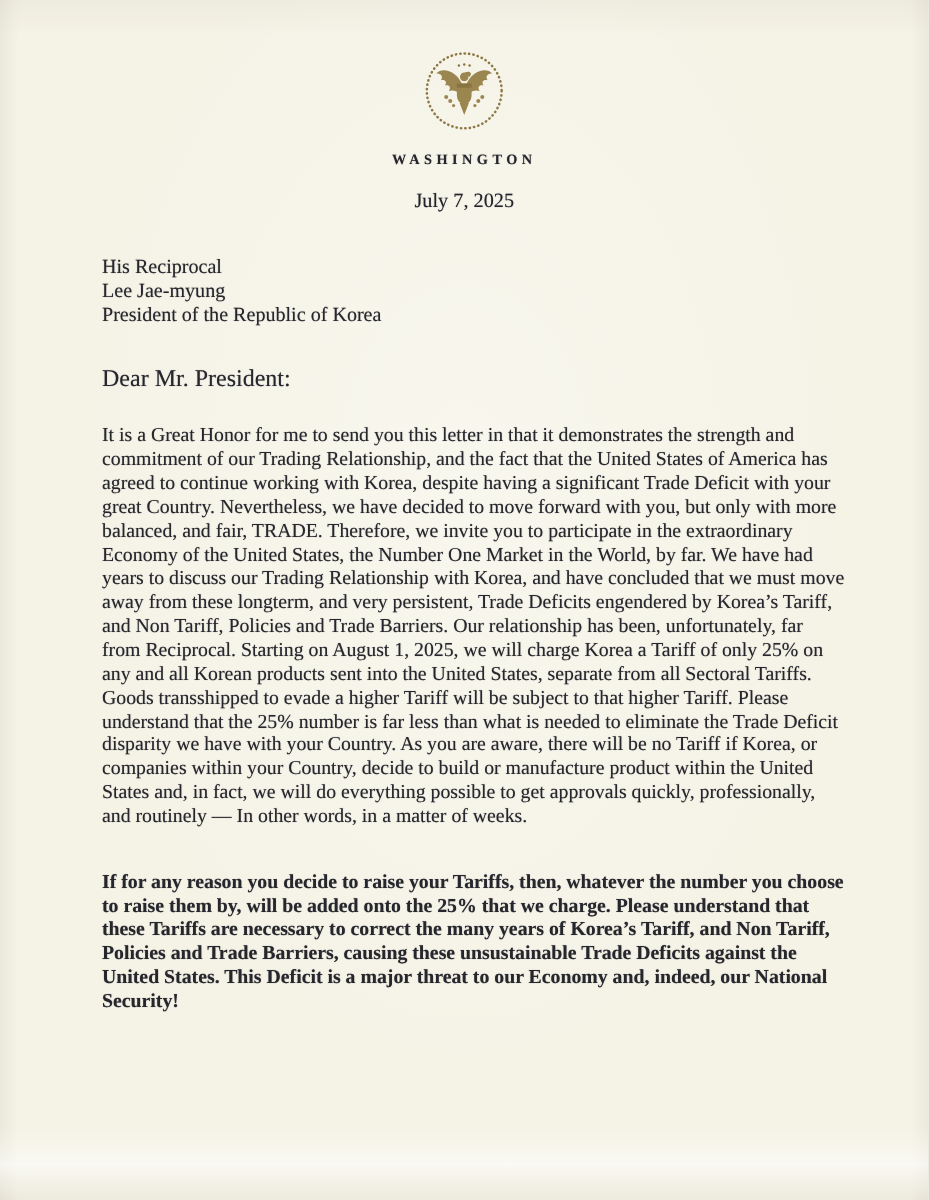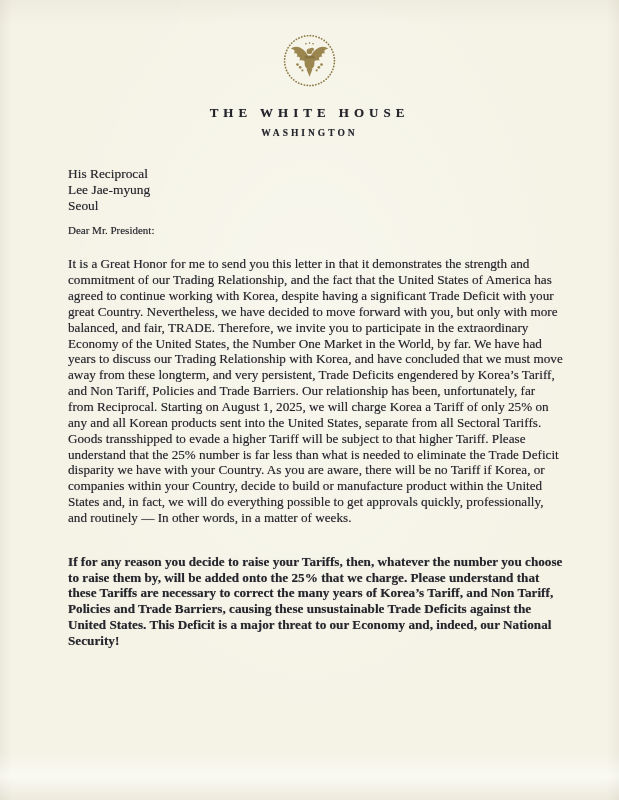--- a/index.html
+++ b/index.html
@@ -15,21 +15,21 @@
   }
   .letterhead{text-align:center;padding-top:33px;}
   .seal{display:inline-block;line-height:0;filter:blur(0.3px);}
   .org{margin-top:11px;font-size:13px;font-weight:bold;letter-spacing:5px;color:#23232b;text-shadow:0 0 0.6px rgba(40,40,50,0.55);}
   .loc{margin-top:7px;font-size:9.5px;font-weight:bold;letter-spacing:3px;color:#26262d;text-shadow:0 0 0.5px rgba(40,40,50,0.5);}
   .date{margin-top:14px;font-size:13.5px;color:#23232b;}
   .content{padding:0 56px 0 68px;}
   .txt{text-shadow:0 0 0.7px rgba(35,35,45,0.45);}
   .recipient{margin-top:28px;font-size:13.4px;line-height:15.8px;}
   .recipient span{display:block;}
-  .salutation{margin-top:11px;font-size:11px;}
+  .salutation{margin-top:27px;font-size:16px;}
   .body-par{margin:0;font-size:13.2px;line-height:15.85px;text-align:left;}
   .p1{margin-top:20px;}
   .p2{margin-top:28px;font-weight:bold;}
 </style>
 </head>
 <body>
 
 <div class="page">
 
   <div class="letterhead">
@@ -51,29 +51,29 @@
           <circle cx="40" cy="42" r="1.2"></circle>
         </g>
         <path d="M26.5 25.5 h11 v3.2 h-11 z" fill="#87743f"></path>
         <g fill="#87743f">
           <circle cx="28" cy="12" r="0.9"></circle>
             <circle cx="32" cy="11.2" r="0.9"></circle>
             <circle cx="36" cy="12" r="0.9"></circle>
         </g>
       </svg>
     </span>
-    <div class="org txt">THE WHITE HOUSE</div>
     <div class="loc txt">WASHINGTON</div>
+    <div class="date txt">July 7, 2025</div>
   </div>
 
   <div class="content">
     <div class="recipient txt">
       <span>His Reciprocal</span>
       <span>Lee Jae-myung</span>
-      <span>Seoul</span>
+      <span>President of the Republic of Korea</span>
     </div>
 
     <div class="salutation txt">Dear Mr. President:</div>
 
     <p class="body-par p1 txt">It is a Great Honor for me to send you this letter in that it demonstrates the strength and commitment of our Trading Relationship, and the fact that the United States of America has agreed to continue working with Korea, despite having a significant Trade Deficit with your great Country. Nevertheless, we have decided to move forward with you, but only with more balanced, and fair, TRADE. Therefore, we invite you to participate in the extraordinary Economy of the United States, the Number One Market in the World, by far. We have had years to discuss our Trading Relationship with Korea, and have concluded that we must move away from these longterm, and very persistent, Trade Deficits engendered by Korea’s Tariff, and Non Tariff, Policies and Trade Barriers. Our relationship has been, unfortunately, far from Reciprocal. Starting on August 1, 2025, we will charge Korea a Tariff of only 25% on any and all Korean products sent into the United States, separate from all Sectoral Tariffs. Goods transshipped to evade a higher Tariff will be subject to that higher Tariff. Please understand that the 25% number is far less than what is needed to eliminate the Trade Deficit disparity we have with your Country. As you are aware, there will be no Tariff if Korea, or companies within your Country, decide to build or manufacture product within the United States and, in fact, we will do everything possible to get approvals quickly, professionally, and routinely — In other words, in a matter of weeks.</p>
     <p class="body-par p2 txt">If for any reason you decide to raise your Tariffs, then, whatever the number you choose to raise them by, will be added onto the 25% that we charge. Please understand that these Tariffs are necessary to correct the many years of Korea’s Tariff, and Non Tariff, Policies and Trade Barriers, causing these unsustainable Trade Deficits against the United States. This Deficit is a major threat to our Economy and, indeed, our National Security!</p>
   </div>
 
 </div>
 

